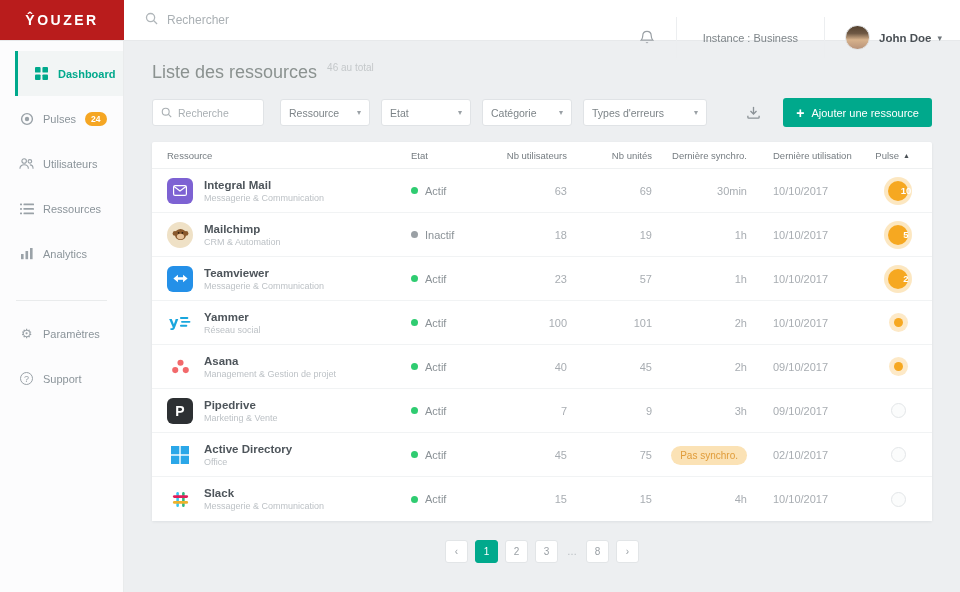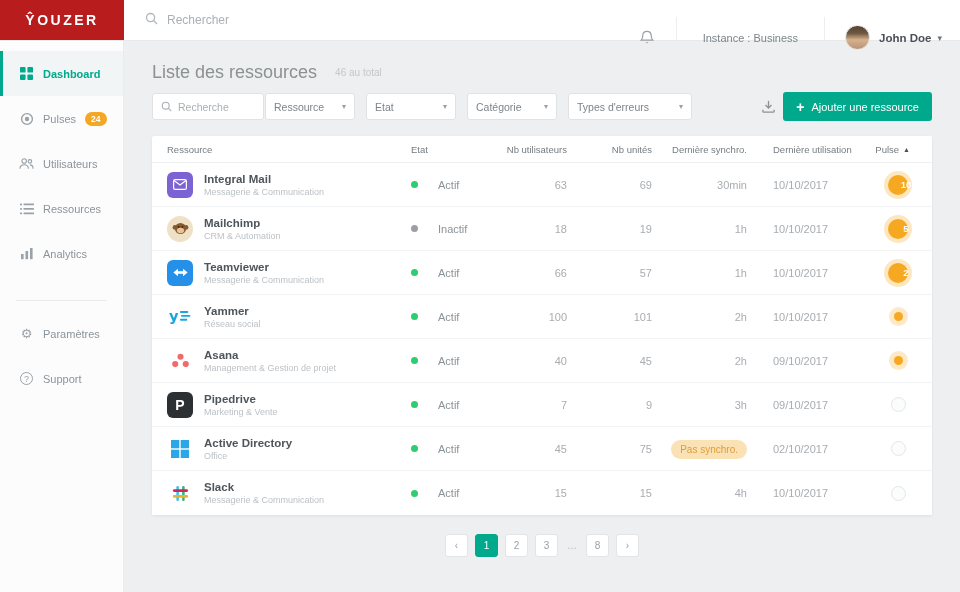--- a/index.html
+++ b/index.html
@@ -25,38 +25,38 @@
   .tb-user{font-size:11.5px;font-weight:700;color:#4a5055;white-space:nowrap;}
   .tb-caret{font-size:9px;color:#6f767b;margin:0 18px 0 6px;}
 
   
   .sidebar{position:fixed;top:41px;left:0;width:124px;height:551px;background:#fcfcfd;
     border-right:1px solid #e9ebec;display:flex;flex-direction:column;z-index:10;}
   .side-nav{padding-top:10px;}
   .side-item{display:flex;align-items:center;gap:9px;height:45px;padding-left:19px;
     font-size:11px;color:#8b949a;cursor:pointer;position:relative;}
   .side-icon{display:flex;align-items:center;color:#9aa2a8;width:15px;justify-content:center;flex:none;}
-  .side-item.active{color:#00a98c;font-weight:700;background:#f2f5f5;}
+  .side-item.active{color:#00a98c;font-weight:700;background:#f2f5f5;margin-left:15px;}
   .side-item.active::before{content:"";position:absolute;left:0;top:0;bottom:0;width:3px;background:#00a98c;}
   .side-item.active .side-icon{color:#00a98c;}
   .side-badge{background:#f5a623;color:#fff;font-size:8.5px;font-weight:700;border-radius:9px;padding:2px 6px;}
   .side-divider{border-top:1px solid #e9ebec;margin:24px 16px 10px 16px;}
   .uni{font-size:13px;line-height:1;}
   .uni-circle{width:13px;height:13px;border:1px solid currentColor;border-radius:50%;
     font-size:9px;display:flex;align-items:center;justify-content:center;}
 
   
   .main{position:fixed;top:41px;left:124px;width:836px;height:551px;overflow:hidden;
     padding:21px 28px 0 28px;background:#edeff1;}
-  .page-head{display:flex;align-items:center;gap:18px;}
+  .page-head{display:flex;align-items:flex-start;gap:10px;}
   .page-title{font-size:18px;color:#8b9290;}
   .page-subtitle{font-size:10px;color:#c4c8ca;}
 
   
-  .filters{display:flex;align-items:center;gap:1px;margin-top:9px;}
+  .filters{display:flex;align-items:center;gap:16px;margin-top:15px;}
   .filter-search{display:flex;align-items:center;gap:6px;background:#fff;border:1px solid #e0e3e6;
     border-radius:3px;height:27px;width:112px;padding:0 8px;color:#a9afb3;}
   .filter-search svg{width:11px;height:11px;}
   .filter-search input{border:none;outline:none;width:78px;font-size:10.5px;color:#6f767b;background:transparent;}
   .filter-search input::placeholder{color:#a9afb3;}
   .filter-selects{display:flex;gap:11px;}
   .filter-select{display:flex;align-items:center;justify-content:space-between;background:#fff;
     border:1px solid #e0e3e6;border-radius:3px;height:27px;width:90px;padding:0 8px;
     font-size:10.5px;color:#7d8488;cursor:pointer;}
   .filter-select[data-name="filter-select-types-d-erreurs"]{width:124px;}
@@ -83,21 +83,21 @@
   .cell-resource{display:flex;align-items:center;gap:11px;padding-left:15px;}
   .app-icon{width:26px;height:26px;border-radius:6px;display:flex;align-items:center;justify-content:center;flex:none;}
   .ic-integral-mail{background:#7d62d3;}
   .ic-mailchimp{background:#efe1c6;border-radius:50%;}
   .ic-teamviewer{background:#2490e8;}
   .ic-pipedrive{background:#2d3033;}
   .p-glyph{color:#fff;font-size:14px;font-weight:700;}
   .res-text{display:flex;flex-direction:column;}
   .res-name{font-size:11.5px;font-weight:700;color:#4e555b;}
   .res-cat{font-size:9px;color:#bdc2c6;margin-top:2px;}
-  .cell-state{display:flex;align-items:center;gap:20px;font-size:11px;color:#8b9297;padding-left:14px;}
+  .cell-state{display:flex;align-items:center;gap:7px;font-size:11px;color:#8b9297;padding-left:14px;}
   .dot{width:7px;height:7px;border-radius:50%;flex:none;}
   .dot.on{background:#2fcc71;}
   .dot.off{background:#9aa0a5;}
   .num{font-size:11px;color:#a8adb2;text-align:right;padding-right:10px;white-space:nowrap;}
   .date{font-size:11px;color:#a8adb2;padding-left:16px;}
   .sync-pill{background:#fbe2b5;color:#e09c3a;font-size:10px;padding:4px 9px;border-radius:11px;}
   .cell-pulse{display:flex;justify-content:flex-end;align-items:center;padding-right:24px;}
   .pulse-badge{width:20px;height:20px;border-radius:50%;background:#f6a821;color:#fff;font-size:9.5px;
     font-weight:700;display:flex;align-items:center;justify-content:center;
     box-shadow:0 0 0 4px rgba(246,168,33,.28);padding-left:16px;}
@@ -345,21 +345,21 @@
             </span>
       <span class="res-text">
         <span class="res-name" data-name="resource-name">Teamviewer</span>
         <span class="res-cat" data-name="resource-category">Messagerie &amp; Communication</span>
       </span>
     </div>
     <div class="td cell-state" data-name="state-cell">
       <span class="dot on" data-name="status-dot"></span>
       <span data-name="status-label">Actif</span>
     </div>
-    <div class="td num" data-name="users-count">66</div>
+    <div class="td num" data-name="users-count">23</div>
     <div class="td num" data-name="units-count">57</div>
     <div class="td num" data-name="last-sync">1h</div>
     <div class="td date" data-name="last-use-date">10/10/2017</div>
     <div class="td cell-pulse" data-name="pulse-cell">
             <span class="pulse-badge" data-name="pulse-score-badge">2</span>
           </div>
   </div>
         <div class="tr" data-name="table-row-yammer">
     <div class="td cell-resource" data-name="resource-cell">
       <span class="app-icon ic-yammer" data-name="yammer-icon">

